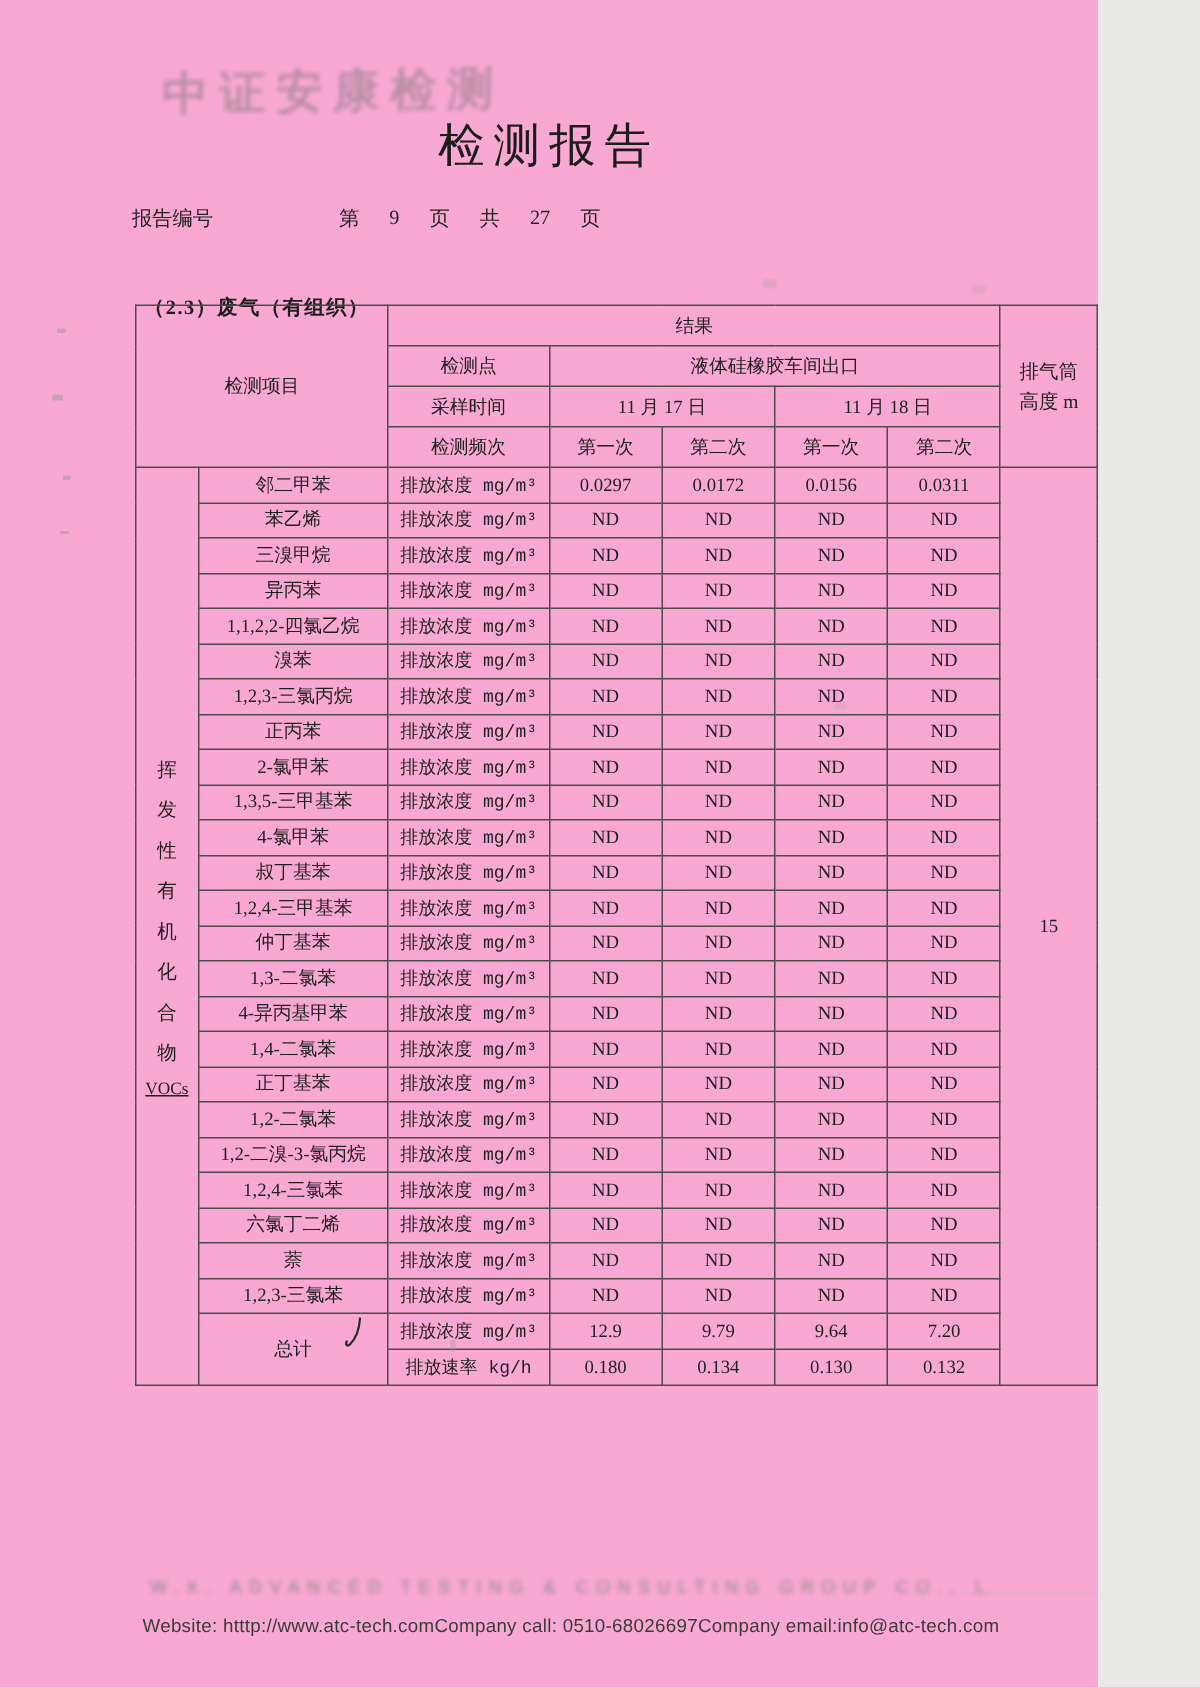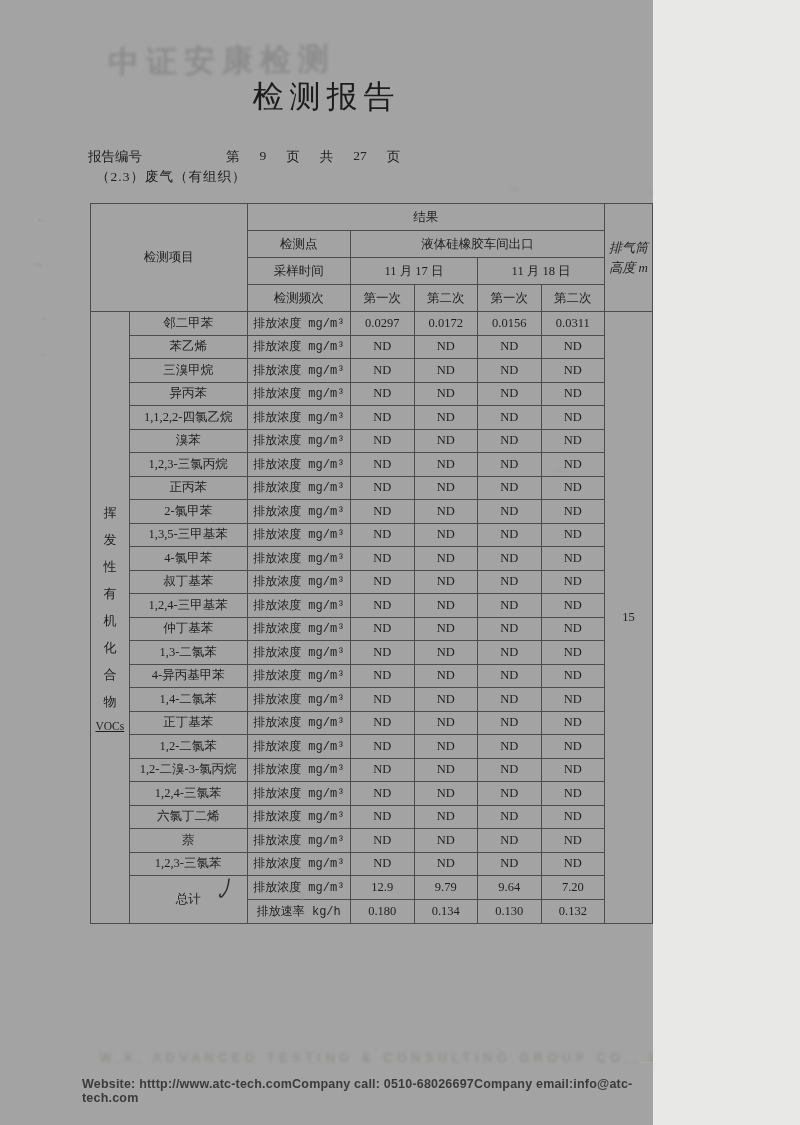--- a/index.html
+++ b/index.html
@@ -2,64 +2,65 @@
 <html><head>
 <meta charset="utf-8">
 <style>
   * { margin:0; padding:0; box-sizing:border-box; }
   html,body { width:800px; }
   body {
     font-family: "Liberation Serif", "DejaVu Serif", serif;
     background:#e8e8e6;
   }
   .page {
-    position:relative; width:653px; height:1125px;
-    background:#a3a3a3; color:#222; overflow:hidden;
+    position:relative; width:732px; height:1125px;
+    background:#f9a8d4; color:#222; overflow:hidden;
   }
   
   .watermark {
     position:absolute; left:108px; top:40px;
     font-size:31px; letter-spacing:7px; font-weight:bold;
     color:rgba(110,110,110,0.45); filter:blur(1.4px);
     transform:rotate(-1deg) skewX(-2deg);
     white-space:nowrap;
   }
   .report-title {
     position:absolute; left:0; top:76px; width:100%;
     text-align:center; font-size:31px; letter-spacing:6px; color:#1c1c1c;
   }
   .meta-row {
-    position:absolute; left:88px; top:148px; width:640px;
+    position:absolute; left:88px; top:137px; width:640px;
     display:flex; align-items:baseline; font-size:13.5px; color:#222;
   }
   .meta-label { width:116px; }
   .meta-number { width:306px; letter-spacing:0.5px; }
   .page-info { display:flex; gap:20px; margin-left:22px; }
   .section-title {
-    position:absolute; left:96px; top:168px; font-size:13.5px; color:#1d1d1d;
+    position:absolute; left:96px; top:196px; font-size:13.5px; color:#1d1d1d;
     letter-spacing:1px;
+    font-weight:bold;
   }
   
   .voc-table {
     position:absolute; left:90px; top:203px;
     border-collapse:collapse; table-layout:fixed;
     font-size:12.5px; color:#1e1e1e;
   }
   .voc-table col.c1{width:42px}.voc-table col.c2{width:128px}
   .voc-table col.c3{width:108px}
   .voc-table col.cd{width:77px}
   .voc-table col.c8{width:67px}
   .voc-table td {
     border:1px solid #4c4c4c; text-align:center; vertical-align:middle;
     padding:0 2px; overflow:hidden; white-space:nowrap;
   }
   .voc-table tr.hrow { height:27px; }
   .voc-table tr.brow { height:23.5px; }
   .voc-table tr.trow { height:24px; }
-  .stack-head { line-height:1.5; white-space:normal !important; font-size:13px;font-style:italic; }
+  .stack-head { line-height:1.5; white-space:normal !important; font-size:13px; }
   .voc-vertical {
     vertical-align:middle;
   }
   .voc-vertical .stack-chars {
     display:flex; flex-direction:column; align-items:center; gap:9px;
     font-size:13px;
   }
   .voc-vertical .stack-chars .latin { font-size:11.5px; letter-spacing:0;text-decoration:underline; }
   .measure { font-size:12px;font-family:Liberation Mono, monospace; }
   .total-cell { position:relative; }
@@ -69,23 +70,23 @@
     position:absolute; left:100px; top:1051px; width:560px;
     font-family:"Liberation Sans","DejaVu Sans",sans-serif;
     font-size:12px; letter-spacing:5px; color:#8a8a86;
     filter:blur(1.6px); white-space:nowrap; overflow:hidden;
   }
   .faded-rule {
     position:absolute; left:640px; top:1062px; width:155px;
     border-top:1px dotted #b5b5b0; filter:blur(0.6px);
   }
   .contact-line {
-    position:absolute; left:82px; top:1077px;
+    position:absolute; left:95px; top:1077px;
     font-family:"Liberation Sans","DejaVu Sans",sans-serif;
-    font-size:12.5px; color:#3b3b3b; letter-spacing:0.2px;font-weight:bold;
+    font-size:12.5px; color:#3b3b3b; letter-spacing:0.2px;
   }
   
   .speck { position:absolute; background:#9a9a96; border-radius:1px; opacity:0.55; }
   .s1{left:38px;top:219px;width:6px;height:3px;}
   .s2{left:35px;top:263px;width:7px;height:4px;}
   .s3{left:42px;top:317px;width:5px;height:3px;}
   .s4{left:40px;top:354px;width:6px;height:2px;}
   .s5{left:508px;top:186px;width:10px;height:6px;opacity:0.25;filter:blur(1px);}
   .s6{left:648px;top:190px;width:9px;height:6px;opacity:0.22;filter:blur(1px);}
   .s7{left:556px;top:468px;width:9px;height:5px;opacity:0.2;filter:blur(1px);}

